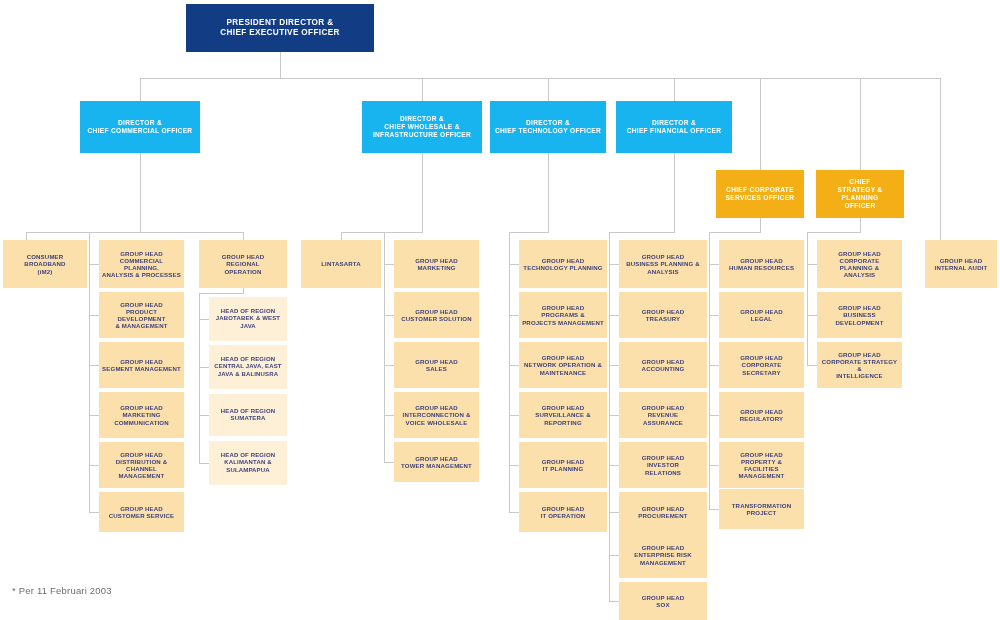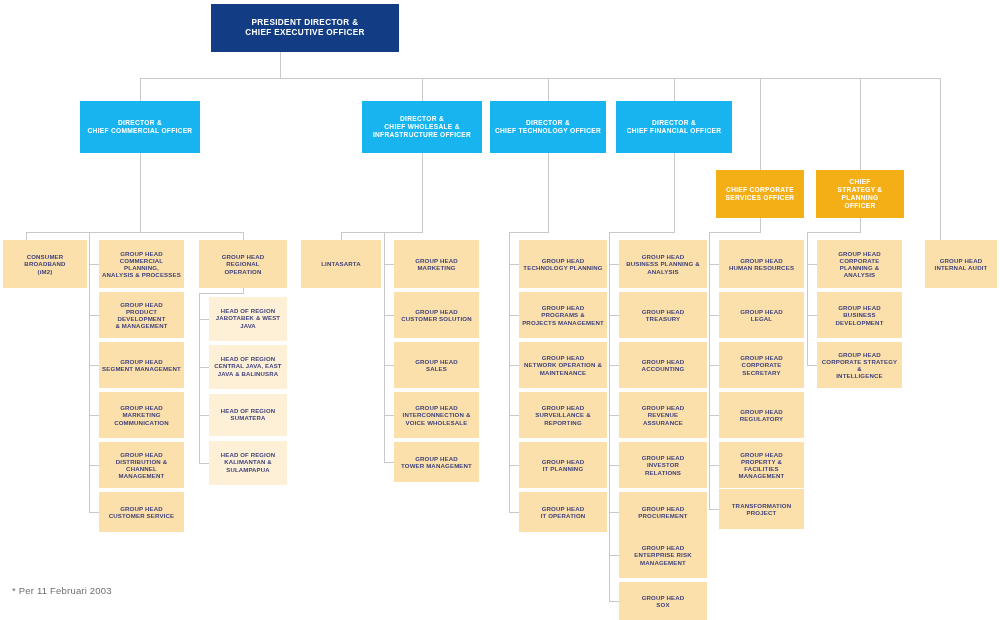--- a/index.html
+++ b/index.html
@@ -35,21 +35,20 @@
   }
   .node .lbl{display:block;width:100%;}
 
   
   .lv-ceo{
     background:#123d85;
     color:#ffffff;
     font-size:8.2px;
     font-weight:700;
     letter-spacing:.35px;
-    margin-left:25px;
   }
   .lv-dir{
     background:#18b4ef;
     color:#ffffff;
     font-size:6.6px;
     font-weight:700;
     letter-spacing:.3px;
   }
   .lv-chief{
     background:#f5af16;

